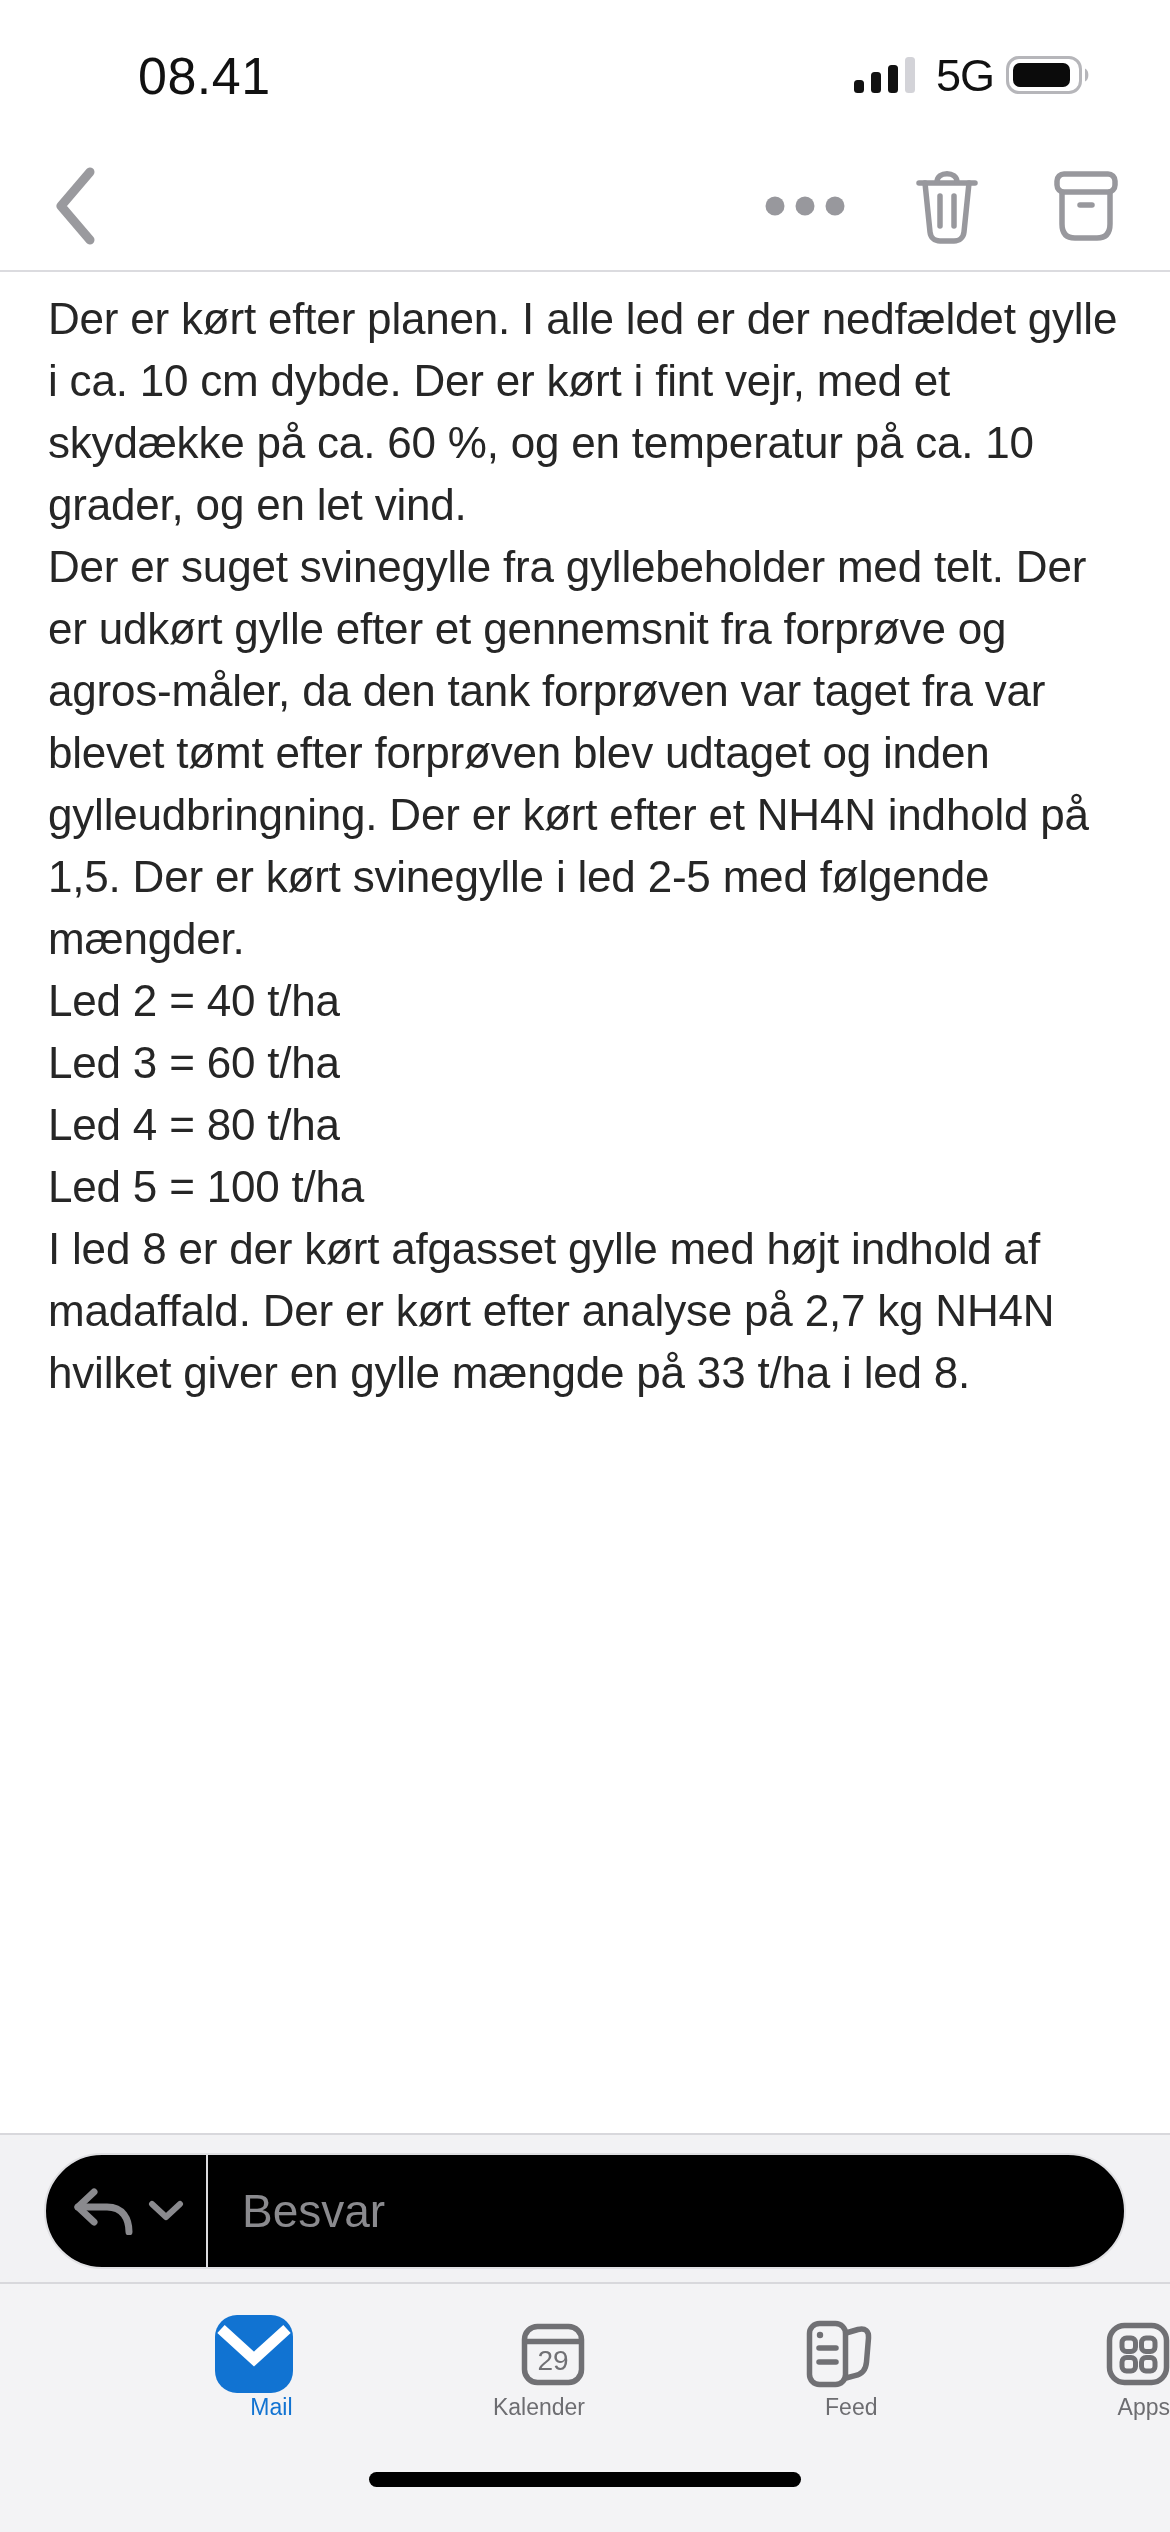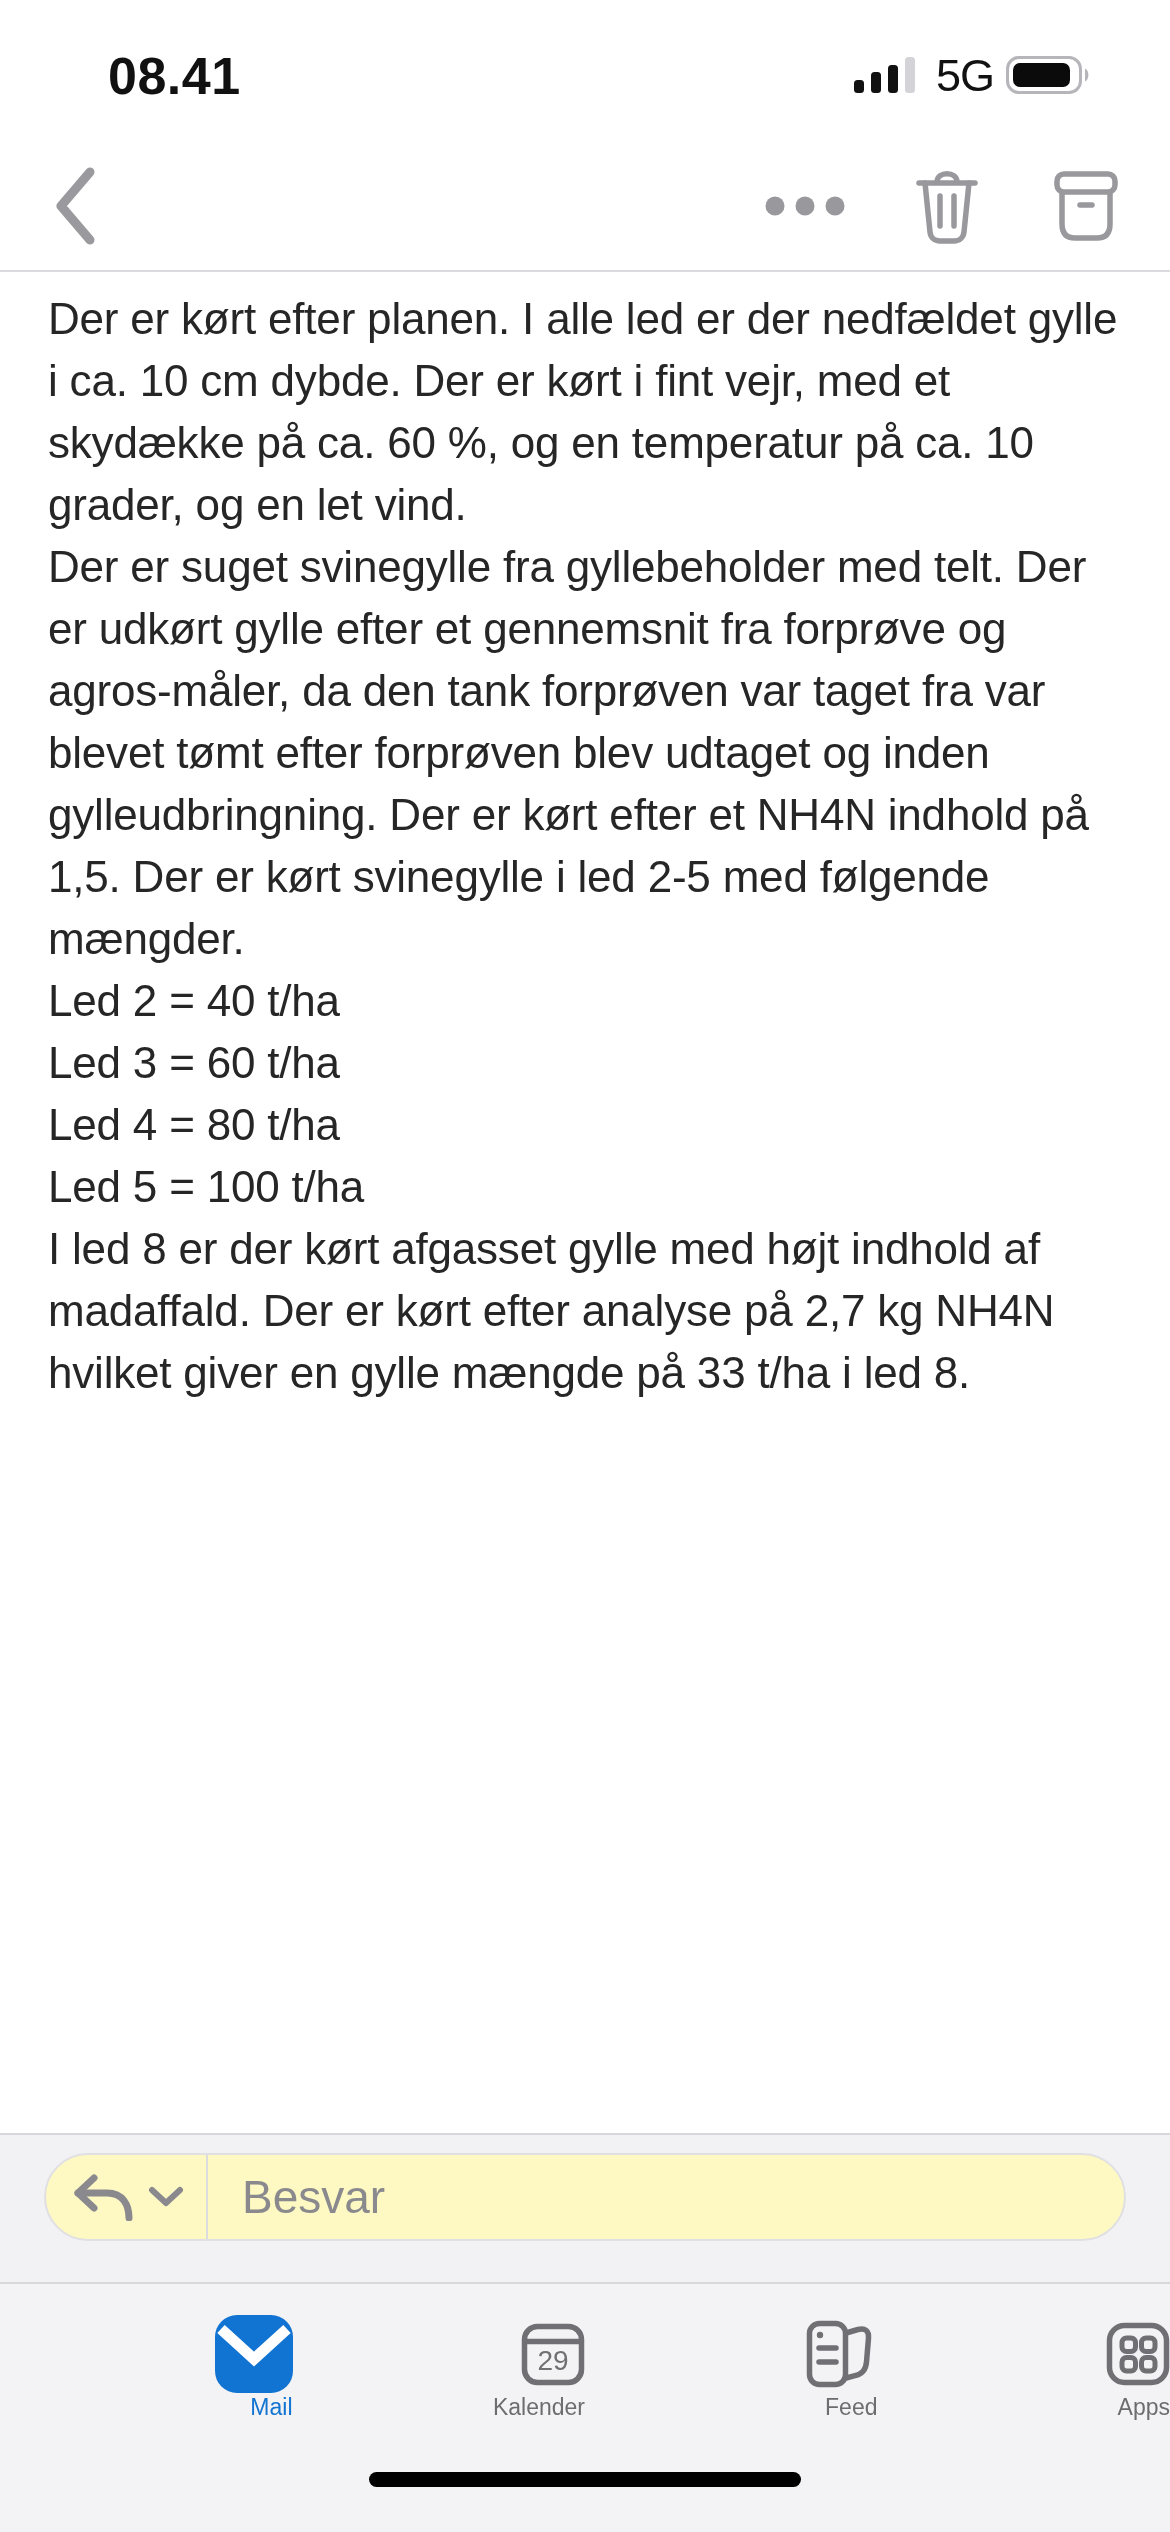--- a/index.html
+++ b/index.html
@@ -12,22 +12,22 @@
     font-family: "Liberation Sans", "DejaVu Sans", sans-serif;
     color: #262626;
   }
   
   .top-chrome {
     position: absolute; top: 0; left: 0; right: 0; height: 272px;
     background: #fff; border-bottom: 2px solid #dbdbdf;
     box-sizing: border-box;
   }
   .status-time {
-    position: absolute; left: 108px; top: 46px;
-    font-size: 52px; font-weight: 700; letter-spacing: 0.5px; color: #111;
+    position: absolute; left: 138px; top: 46px;
+    font-size: 52px; font-weight: 400; letter-spacing: 0.5px; color: #111;
   }
   .signal-wrap { position: absolute; left: 854px; top: 57px; }
   .network-label { position: absolute; left: 936px; top: 50px; font-size: 45px; font-weight: 400; letter-spacing: -1px; color: #111; }
   .battery-wrap { position: absolute; left: 1006px; top: 56px; }
   .back-btn { position: absolute; left: 52px; top: 166px; width: 46px; height: 80px; }
   .more-btn { position: absolute; left: 763px; top: 186px; width: 84px; height: 40px; }
   .trash-btn { position: absolute; left: 913px; top: 166px; width: 68px; height: 78px; }
   .archive-btn { position: absolute; left: 1053px; top: 170px; width: 66px; height: 72px; }
   .chrome-btn { cursor: pointer; background: none; border: none; padding: 0; }
 
@@ -41,22 +41,22 @@
   .email-paragraph { white-space: pre-wrap; }
   .email-paragraph + .email-paragraph { }
   .email-link { color: #0e7ae6; text-decoration: underline; text-underline-offset: 6px; cursor: pointer; }
 
   
   .reply-bar {
     position: absolute; left: 0; right: 0; top: 2133px; height: 149px;
     background: #f2f2f4; border-top: 2px solid #d8d8dc; box-sizing: border-box;
   }
   .reply-pill {
-    position: absolute; left: 44px; right: 44px; top: 18px; height: 88px;
-    background: #fef9c3; border: 2px solid #e0e0e3; border-radius: 58px;
+    position: absolute; left: 44px; right: 44px; top: 18px; height: 116px;
+    background: #000000; border: 2px solid #e0e0e3; border-radius: 58px;
     box-sizing: border-box; display: flex; align-items: center;
   }
   .reply-actions { display: flex; align-items: center; gap: 14px; padding: 0 22px 0 26px; height: 100%; cursor: pointer; }
   .pill-divider { width: 2px; align-self: stretch; background: #dcdcdf; }
   .reply-placeholder { margin-left: 34px; font-size: 46px; color: #8a8a8e; }
 
   
   .tab-bar {
     position: absolute; left: 0; right: 0; top: 2282px; height: 250px;
     background: #f3f3f5; border-top: 2px solid #d8d8dc; box-sizing: border-box;

